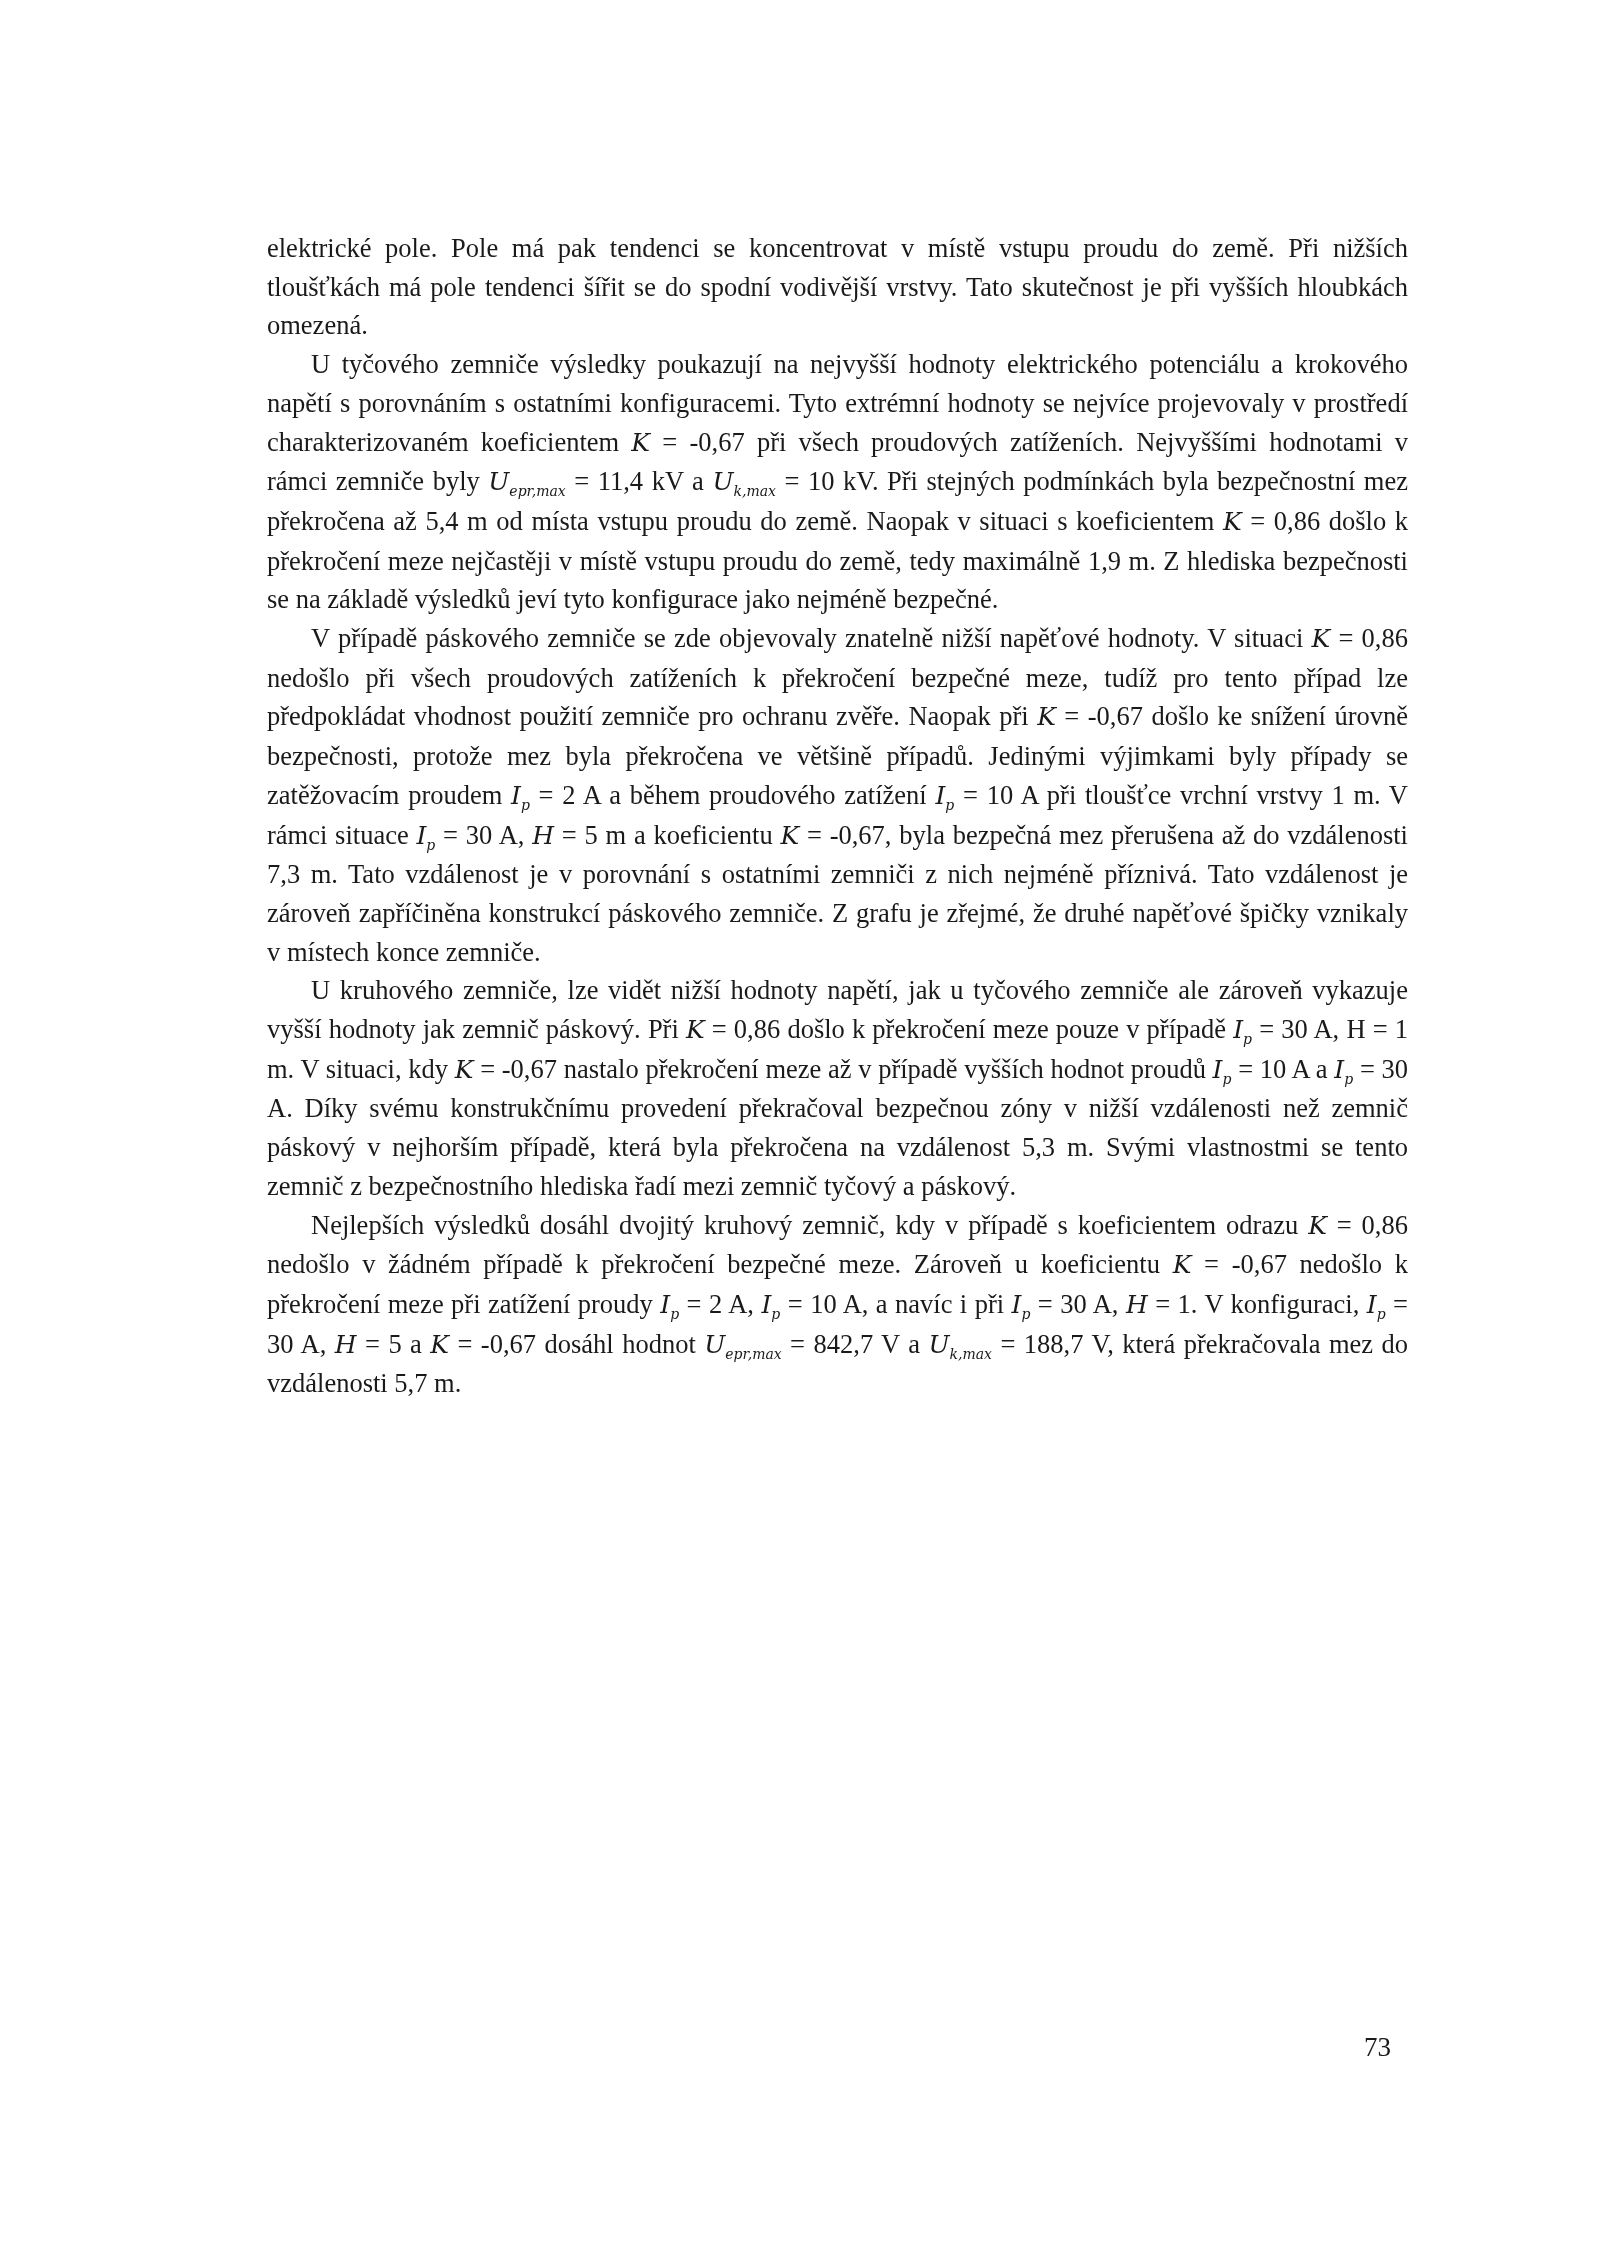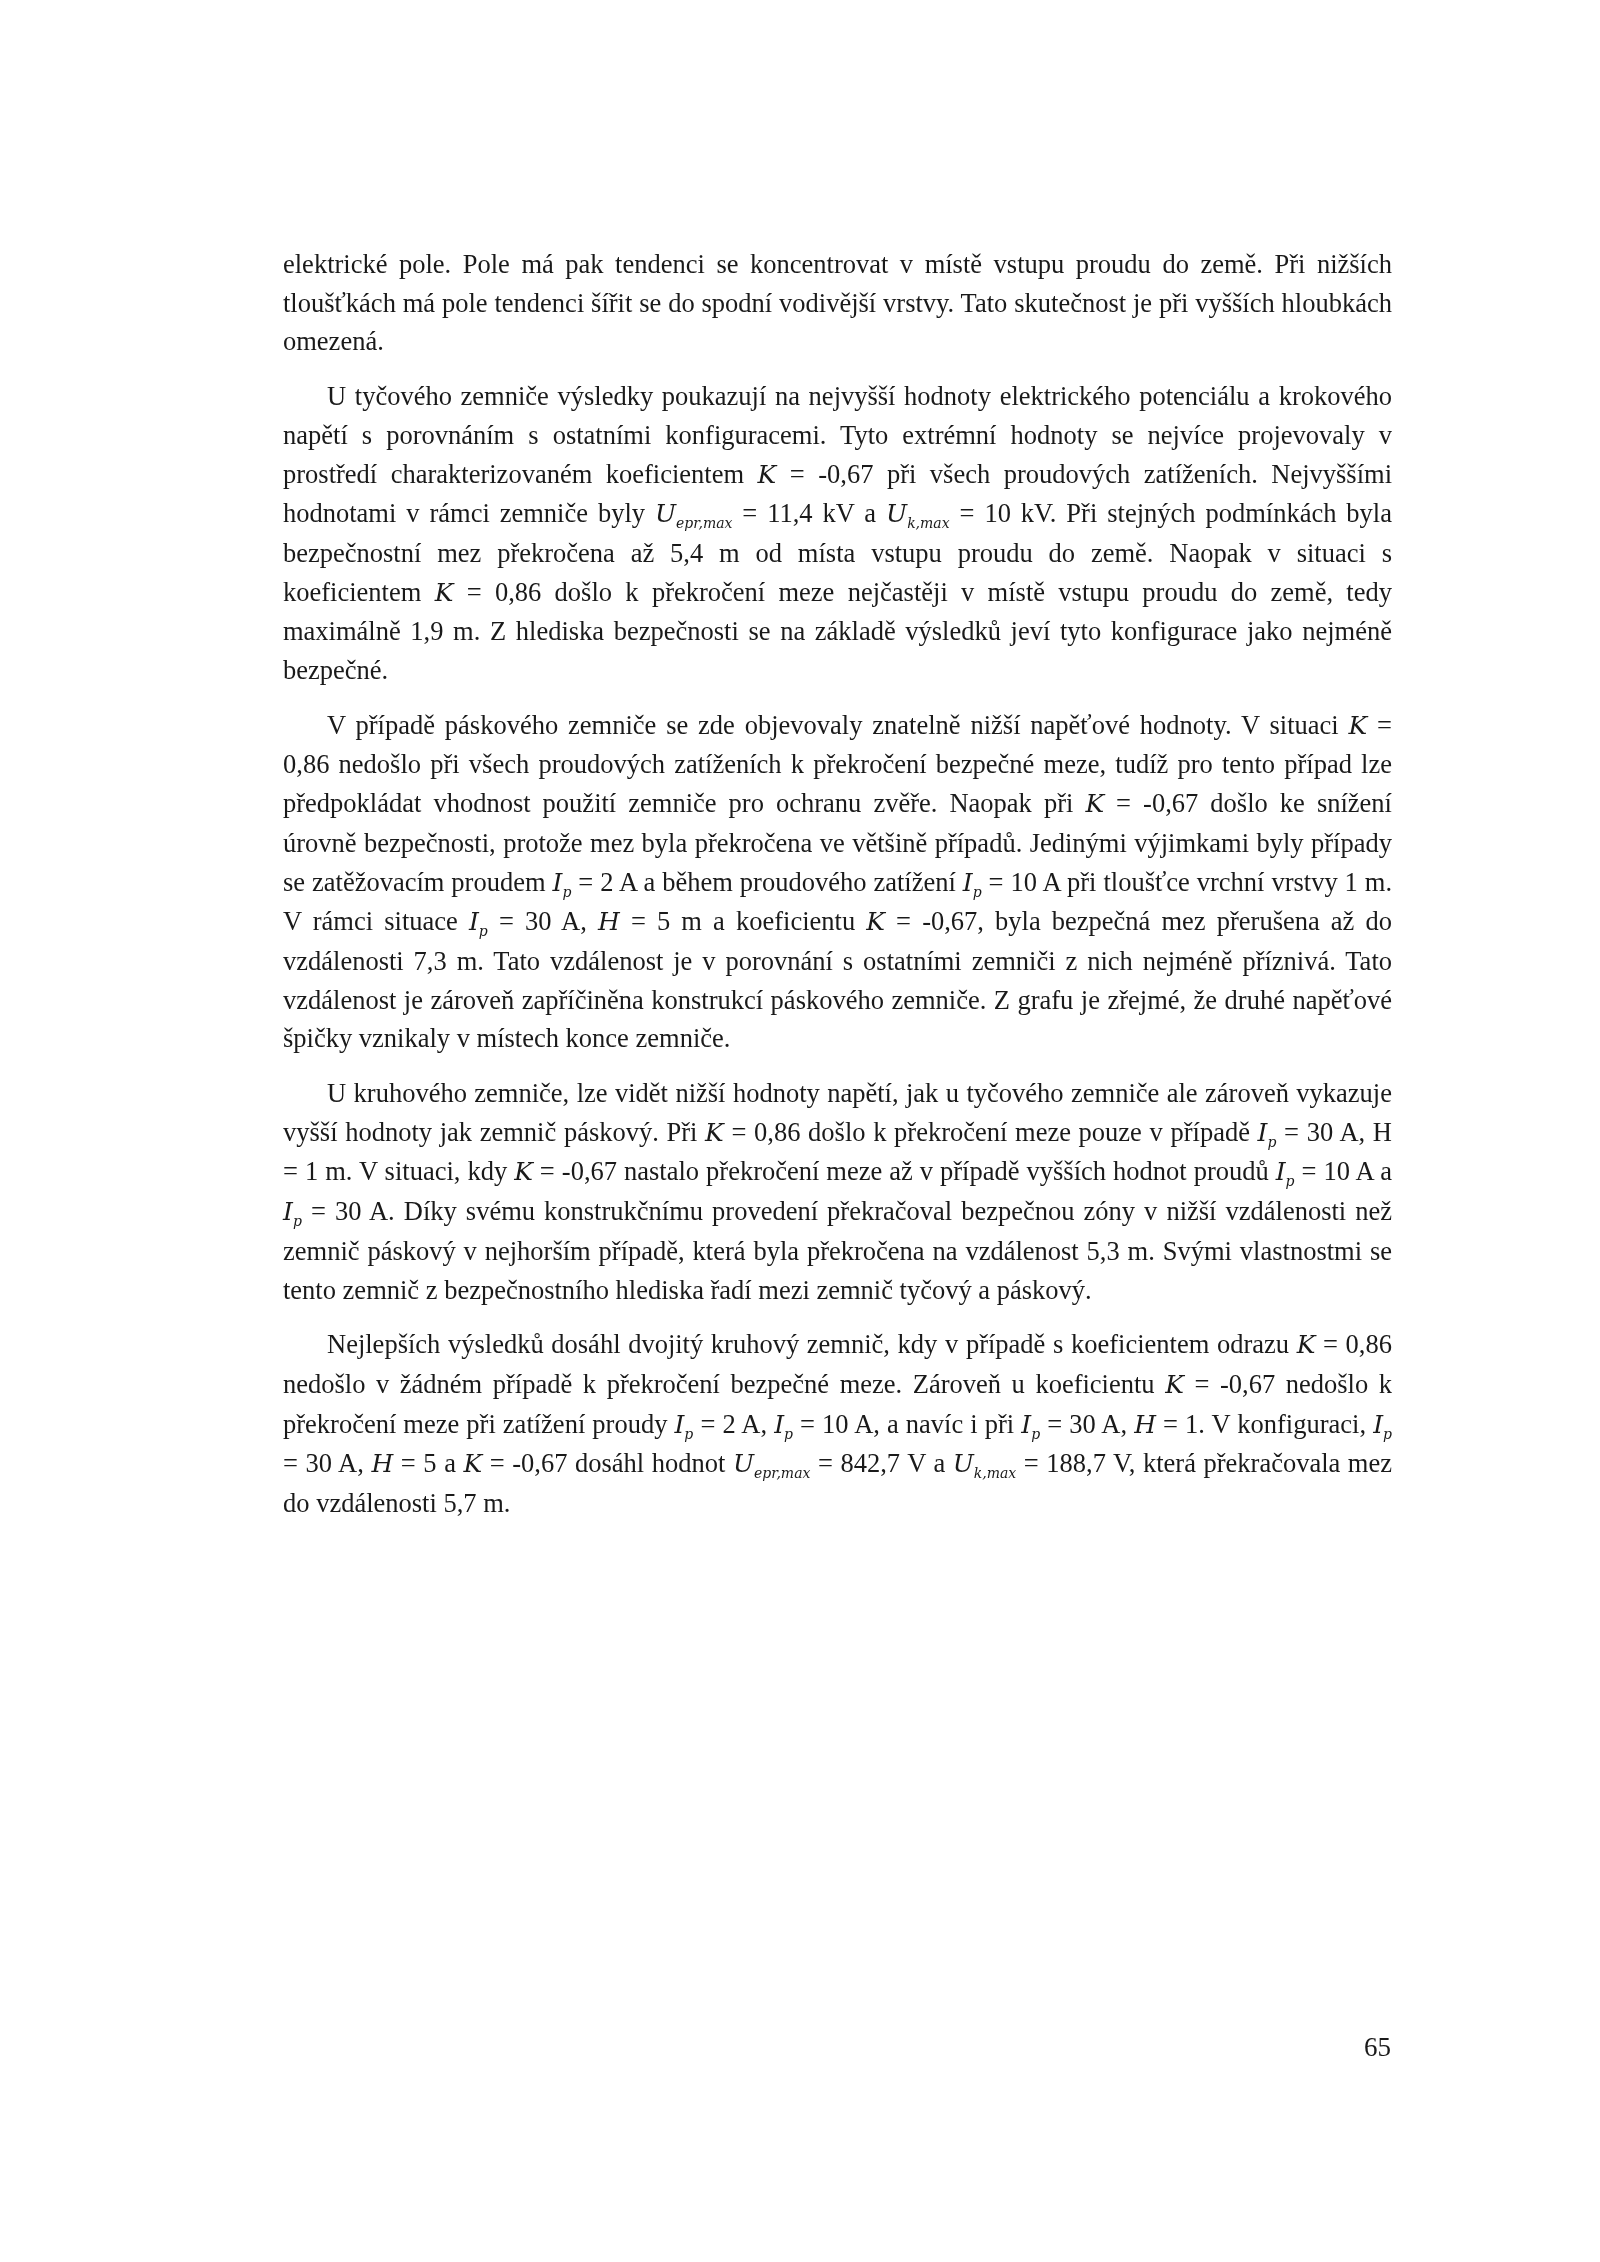--- a/index.html
+++ b/index.html
@@ -2,32 +2,32 @@
 <html><head>
 <meta charset="utf-8">
 <style>
   html, body { margin: 0; padding: 0; background: #ffffff; }
   body { width: 1600px; height: 2262px; position: relative; overflow: hidden; }
   .page {
     position: absolute; left: 267px; top: 229px; width: 1141px;
     font-family: "Liberation Serif", "DejaVu Serif", serif;
     font-size: 26.5px; line-height: 38.7px; color: #1a1a1a;
   }
-  .para { margin: 16px; text-align: justify; text-indent: 0; }
+  .para { margin: 0; text-align: justify; text-indent: 0; }
   .para.indent { text-indent: 44px; }
   .m { font-style: italic; font-family: "DejaVu Serif", "Liberation Serif", serif; font-size: 25px; }
   .sub { font-style: italic; font-size: 14px; vertical-align: -6px; line-height: 0; font-family: "DejaVu Serif", serif; }
   .pagenum {
     position: absolute; left: 1364px; top: 2032px;
     font-family: "Liberation Serif", serif; font-size: 27px; color: #1a1a1a;
   }
 </style>
 </head>
 <body>
 
 <div class="page" id="doc">
     <p class="para"><span>elektrické pole. Pole má pak tendenci se koncentrovat v místě vstupu proudu do země. Při nižších tloušťkách má pole tendenci šířit se do spodní vodivější vrstvy. Tato skutečnost je při vyšších hloubkách omezená.</span></p>
     <p class="para indent"><span>U tyčového zemniče výsledky poukazují na nejvyšší hodnoty elektrického potenciálu a krokového napětí s porovnáním s ostatními konfiguracemi. Tyto extrémní hodnoty se nejvíce projevovaly v prostředí charakterizovaném koeficientem </span><span class="m"><span>K</span></span><span> = -0,67 při všech proudových zatíženích. Nejvyššími hodnotami v rámci zemniče byly </span><span class="m"><span>U</span><span class="sub">epr,max</span></span><span> = 11,4 kV a </span><span class="m"><span>U</span><span class="sub">k,max</span></span><span> = 10 kV. Při stejných podmínkách byla bezpečnostní mez překročena až 5,4 m od místa vstupu proudu do země. Naopak v situaci s koeficientem </span><span class="m"><span>K</span></span><span> = 0,86 došlo k překročení meze nejčastěji v místě vstupu proudu do země, tedy maximálně 1,9 m. Z hlediska bezpečnosti se na základě výsledků jeví tyto konfigurace jako nejméně bezpečné.</span></p>
     <p class="para indent"><span>V případě páskového zemniče se zde objevovaly znatelně nižší napěťové hodnoty. V situaci </span><span class="m"><span>K</span></span><span> = 0,86 nedošlo při všech proudových zatíženích k překročení bezpečné meze, tudíž pro tento případ lze předpokládat vhodnost použití zemniče pro ochranu zvěře. Naopak při </span><span class="m"><span>K</span></span><span> = -0,67 došlo ke snížení úrovně bezpečnosti, protože mez byla překročena ve většině případů. Jedinými výjimkami byly případy se zatěžovacím proudem </span><span class="m"><span>I</span><span class="sub">p</span></span><span> = 2 A a během proudového zatížení </span><span class="m"><span>I</span><span class="sub">p</span></span><span> = 10 A při tloušťce vrchní vrstvy 1 m. V rámci situace </span><span class="m"><span>I</span><span class="sub">p</span></span><span> = 30 A, </span><span class="m"><span>H</span></span><span> = 5 m a koeficientu </span><span class="m"><span>K</span></span><span> = -0,67, byla bezpečná mez přerušena až do vzdálenosti 7,3 m. Tato vzdálenost je v porovnání s ostatními zemniči z nich nejméně příznivá. Tato vzdálenost je zároveň zapříčiněna konstrukcí páskového zemniče. Z grafu je zřejmé, že druhé napěťové špičky vznikaly v místech konce zemniče.</span></p>
     <p class="para indent"><span>U kruhového zemniče, lze vidět nižší hodnoty napětí, jak u tyčového zemniče ale zároveň vykazuje vyšší hodnoty jak zemnič páskový. Při </span><span class="m"><span>K</span></span><span> = 0,86 došlo k překročení meze pouze v případě </span><span class="m"><span>I</span><span class="sub">p</span></span><span> = 30 A, H = 1 m. V situaci, kdy </span><span class="m"><span>K</span></span><span> = -0,67 nastalo překročení meze až v případě vyšších hodnot proudů </span><span class="m"><span>I</span><span class="sub">p</span></span><span> = 10 A a </span><span class="m"><span>I</span><span class="sub">p</span></span><span> = 30 A. Díky svému konstrukčnímu provedení překračoval bezpečnou zóny v nižší vzdálenosti než zemnič páskový v nejhorším případě, která byla překročena na vzdálenost 5,3 m. Svými vlastnostmi se tento zemnič z bezpečnostního hlediska řadí mezi zemnič tyčový a páskový.</span></p>
     <p class="para indent"><span>Nejlepších výsledků dosáhl dvojitý kruhový zemnič, kdy v případě s koeficientem odrazu </span><span class="m"><span>K</span></span><span> = 0,86 nedošlo v žádném případě k překročení bezpečné meze. Zároveň u koeficientu </span><span class="m"><span>K</span></span><span> = -0,67 nedošlo k překročení meze při zatížení proudy </span><span class="m"><span>I</span><span class="sub">p</span></span><span> = 2 A, </span><span class="m"><span>I</span><span class="sub">p</span></span><span> = 10 A, a navíc i při </span><span class="m"><span>I</span><span class="sub">p</span></span><span> = 30 A, </span><span class="m"><span>H</span></span><span> = 1. V konfiguraci, </span><span class="m"><span>I</span><span class="sub">p</span></span><span> = 30 A, </span><span class="m"><span>H</span></span><span> = 5 a </span><span class="m"><span>K</span></span><span> = -0,67 dosáhl hodnot </span><span class="m"><span>U</span><span class="sub">epr,max</span></span><span> = 842,7 V a </span><span class="m"><span>U</span><span class="sub">k,max</span></span><span> = 188,7 V, která překračovala mez do vzdálenosti 5,7 m.</span></p>
   </div>
-<div class="pagenum">65</div>
+<div class="pagenum">73</div>
 
 </body></html>

